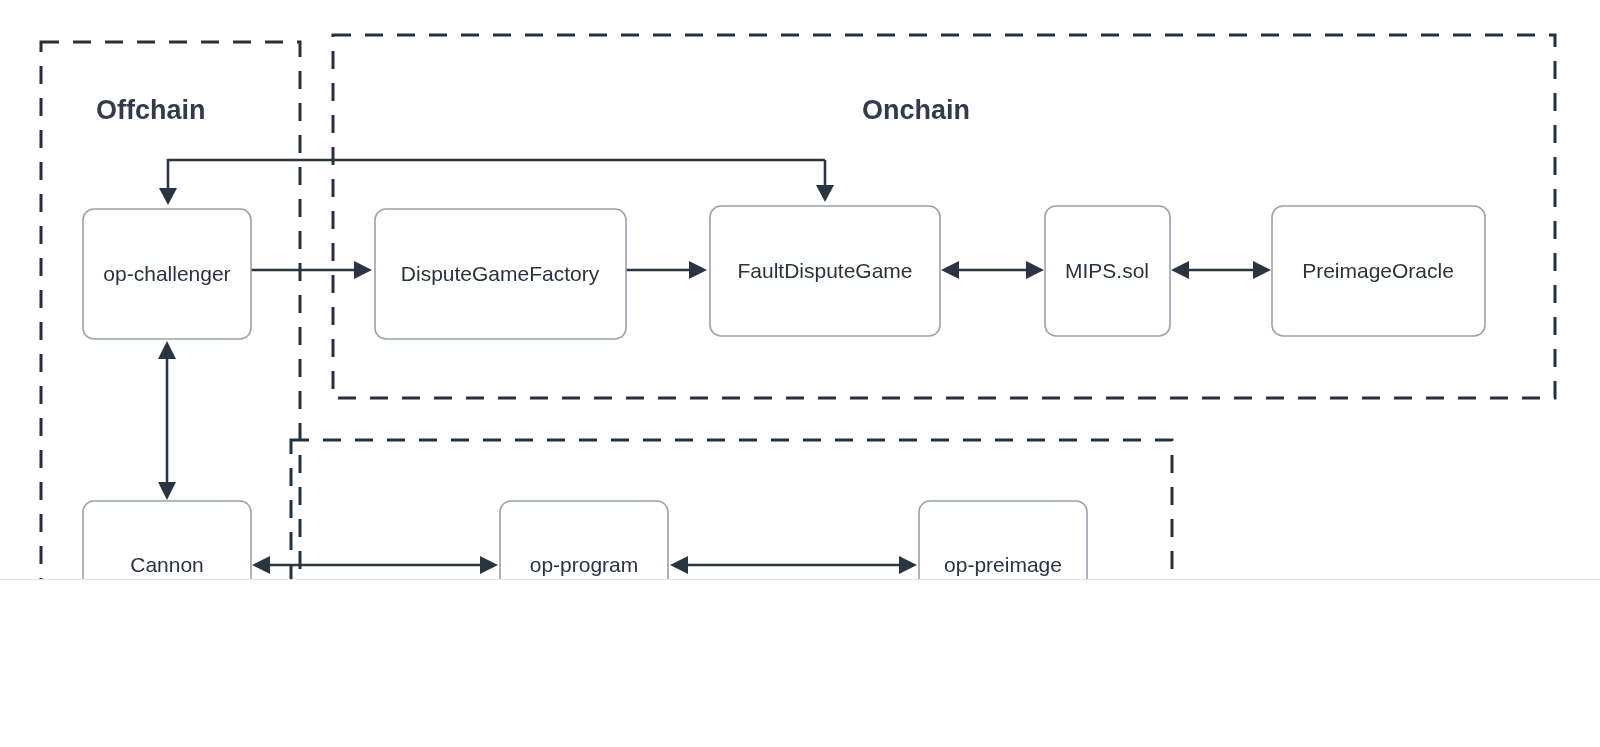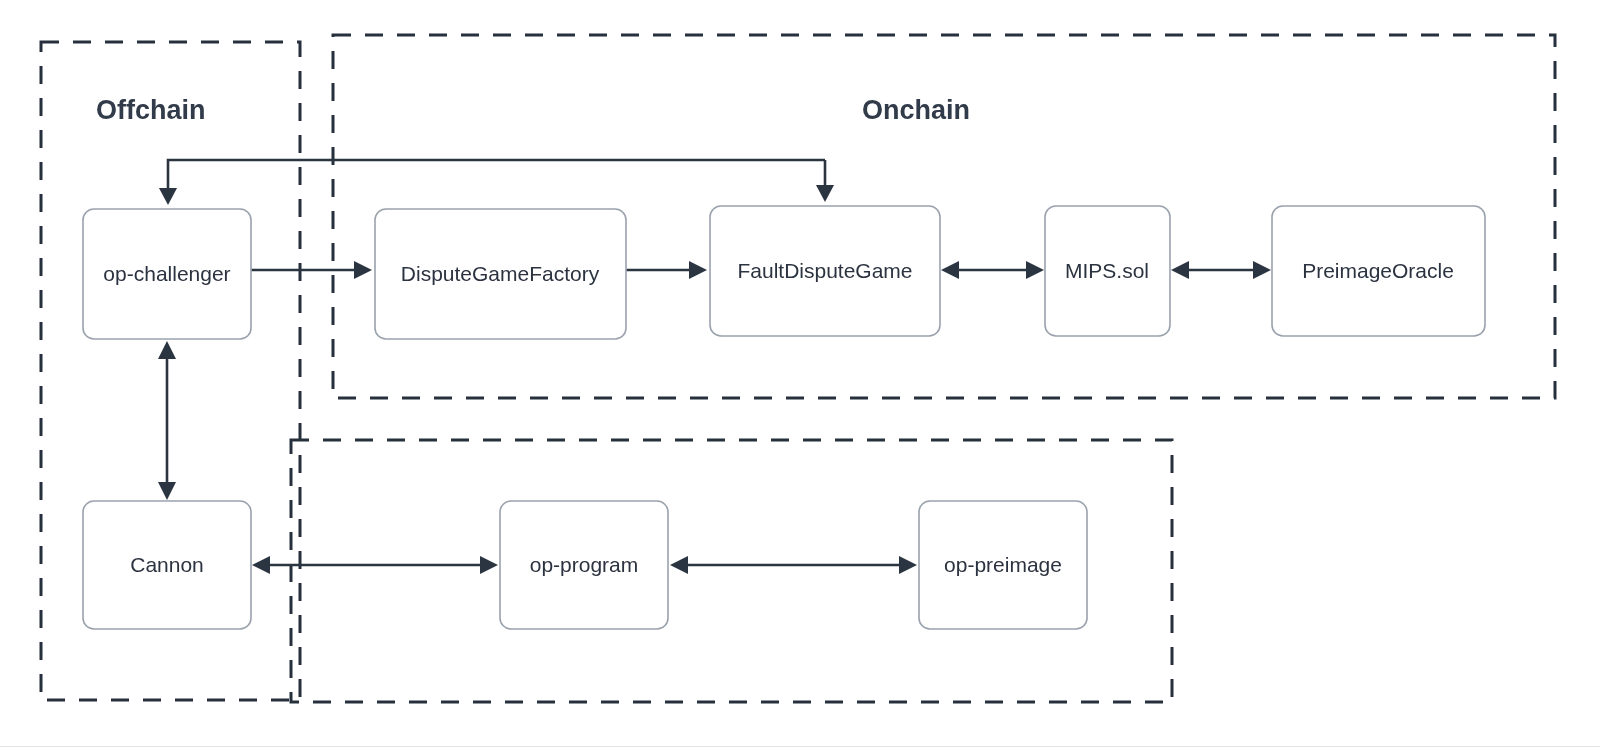--- a/index.html
+++ b/index.html
@@ -5,21 +5,21 @@
 <style>
   html, body {
     margin: 0;
     padding: 0;
     background: #ffffff;
     font-family: "Liberation Sans", sans-serif;
   }
   #canvas {
     position: relative;
     width: 1600px;
-    height: 747px;
+    height: 580px;
     background: #ffffff;
     overflow: hidden;
   }
   #diagram-svg {
     position: absolute;
     left: 0;
     top: 0;
     width: 1600px;
     height: 747px;
   }

